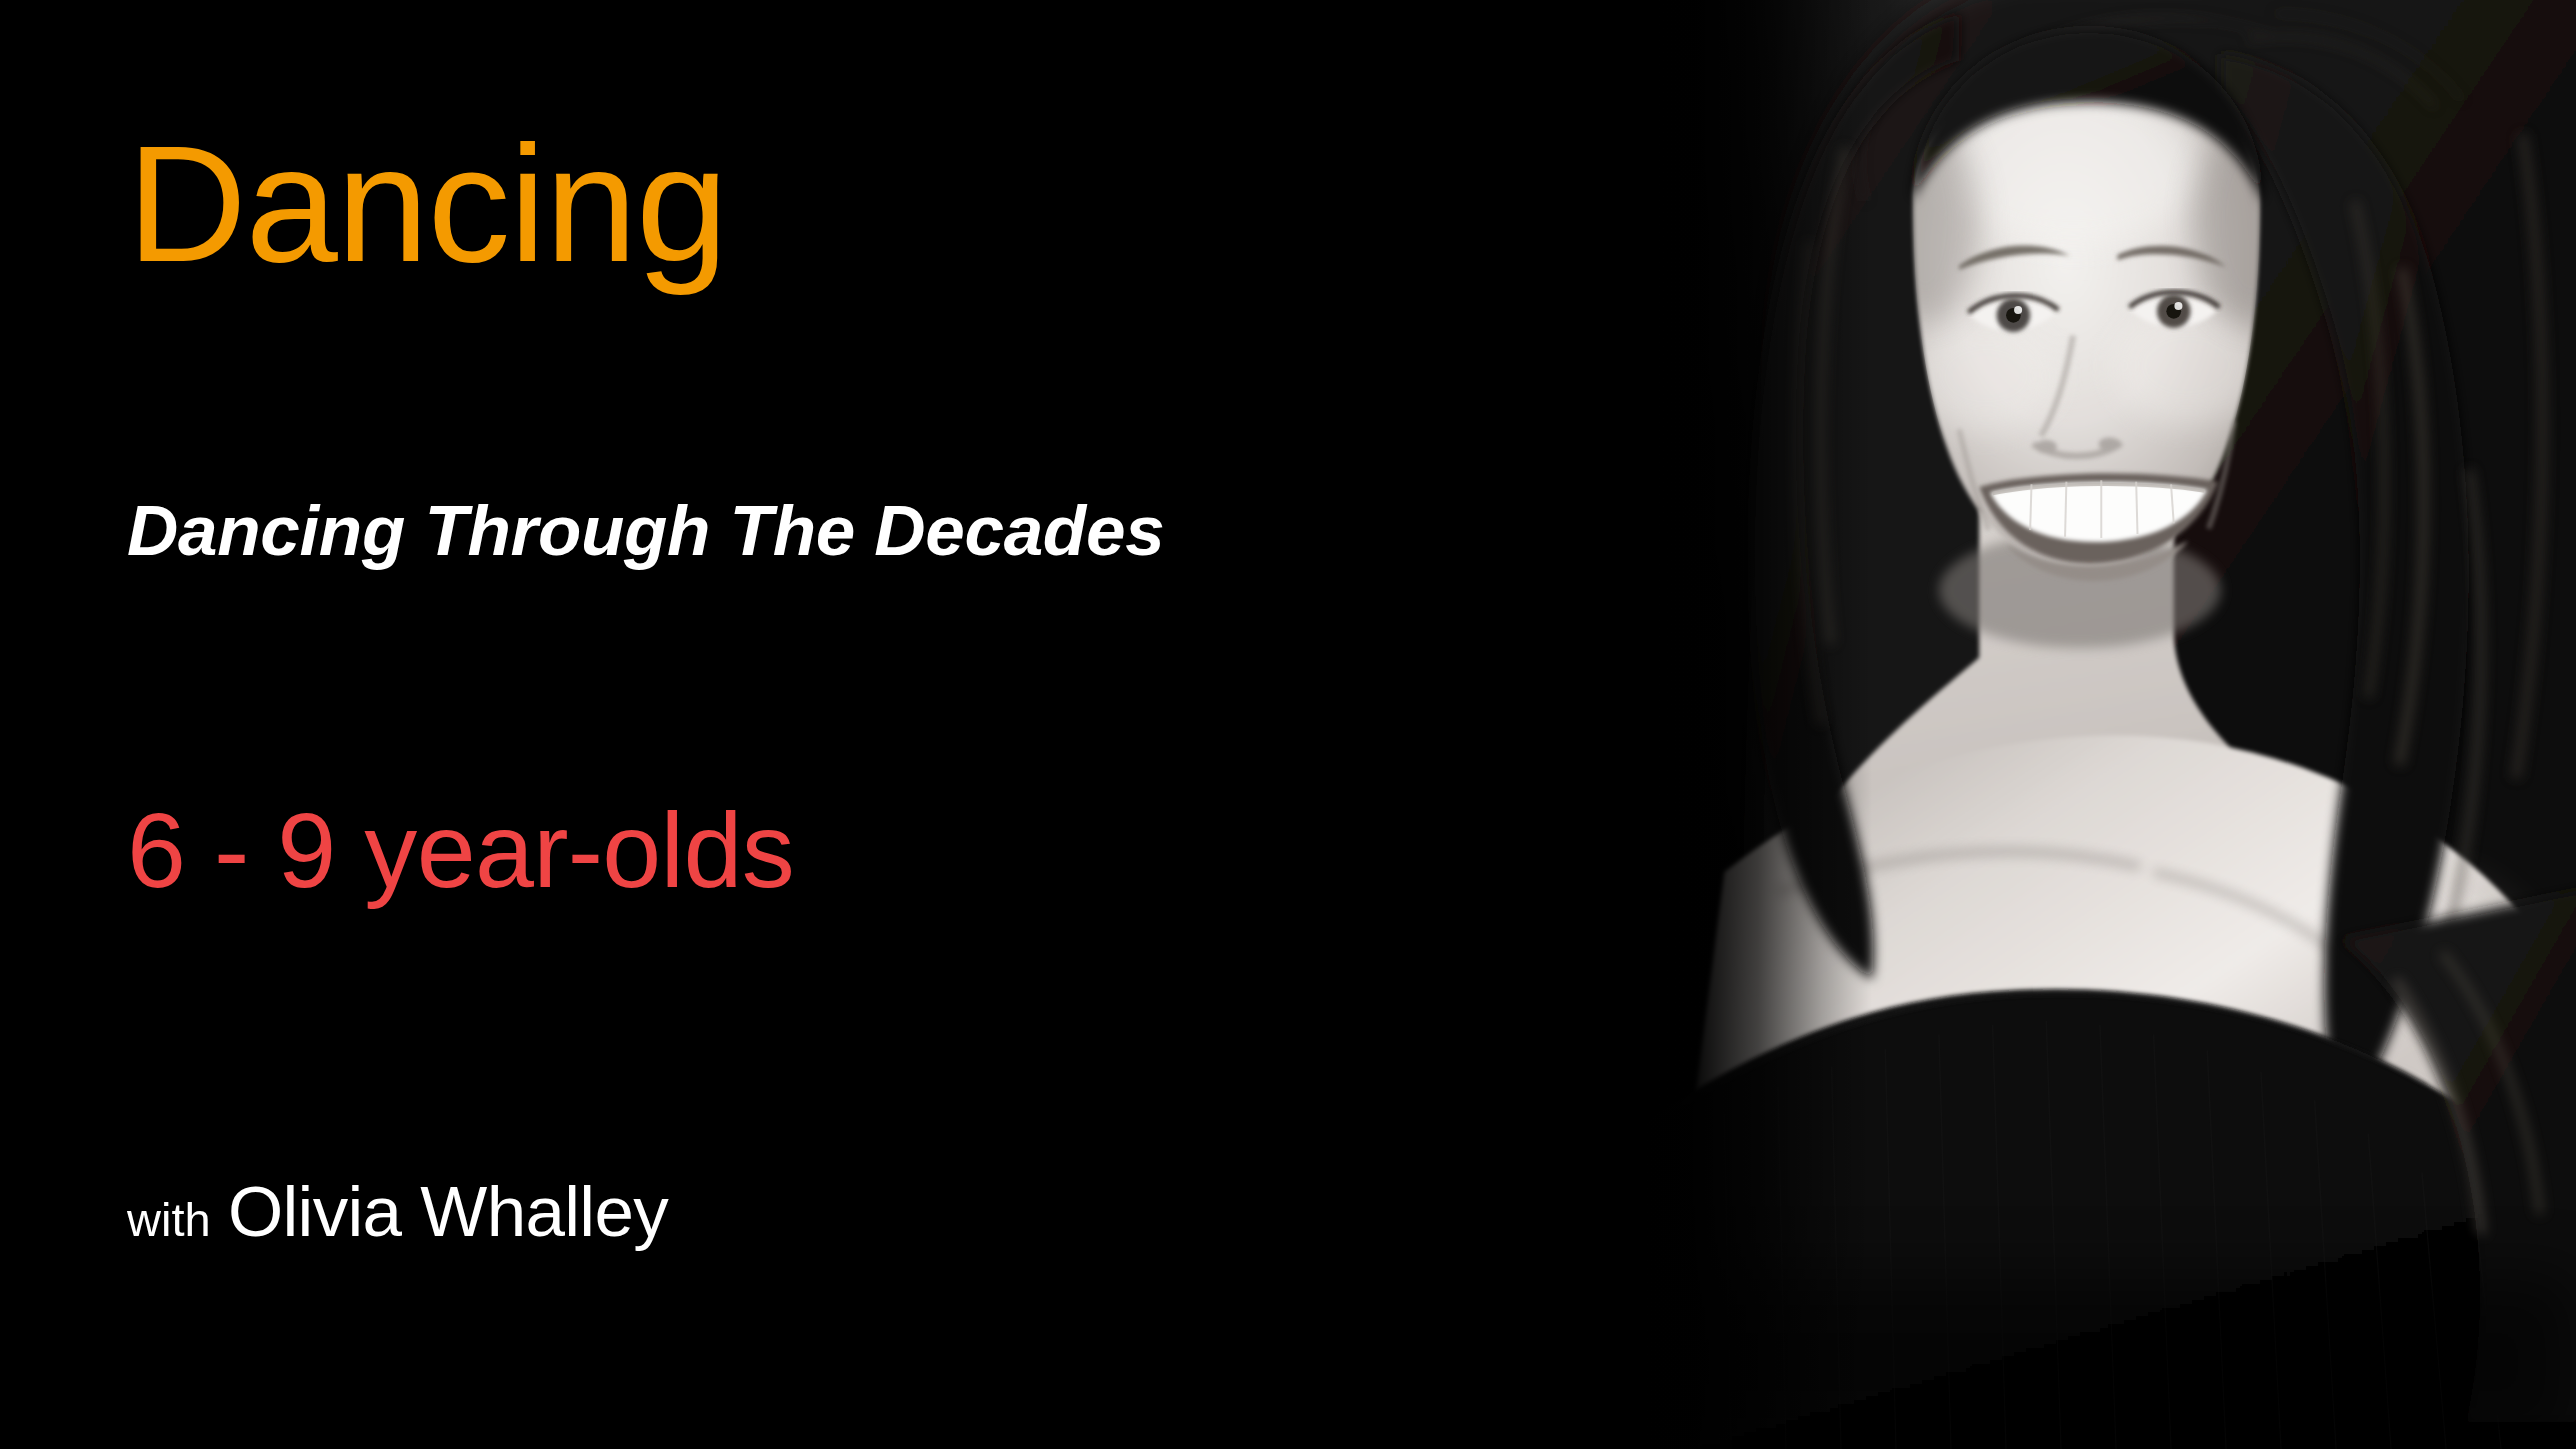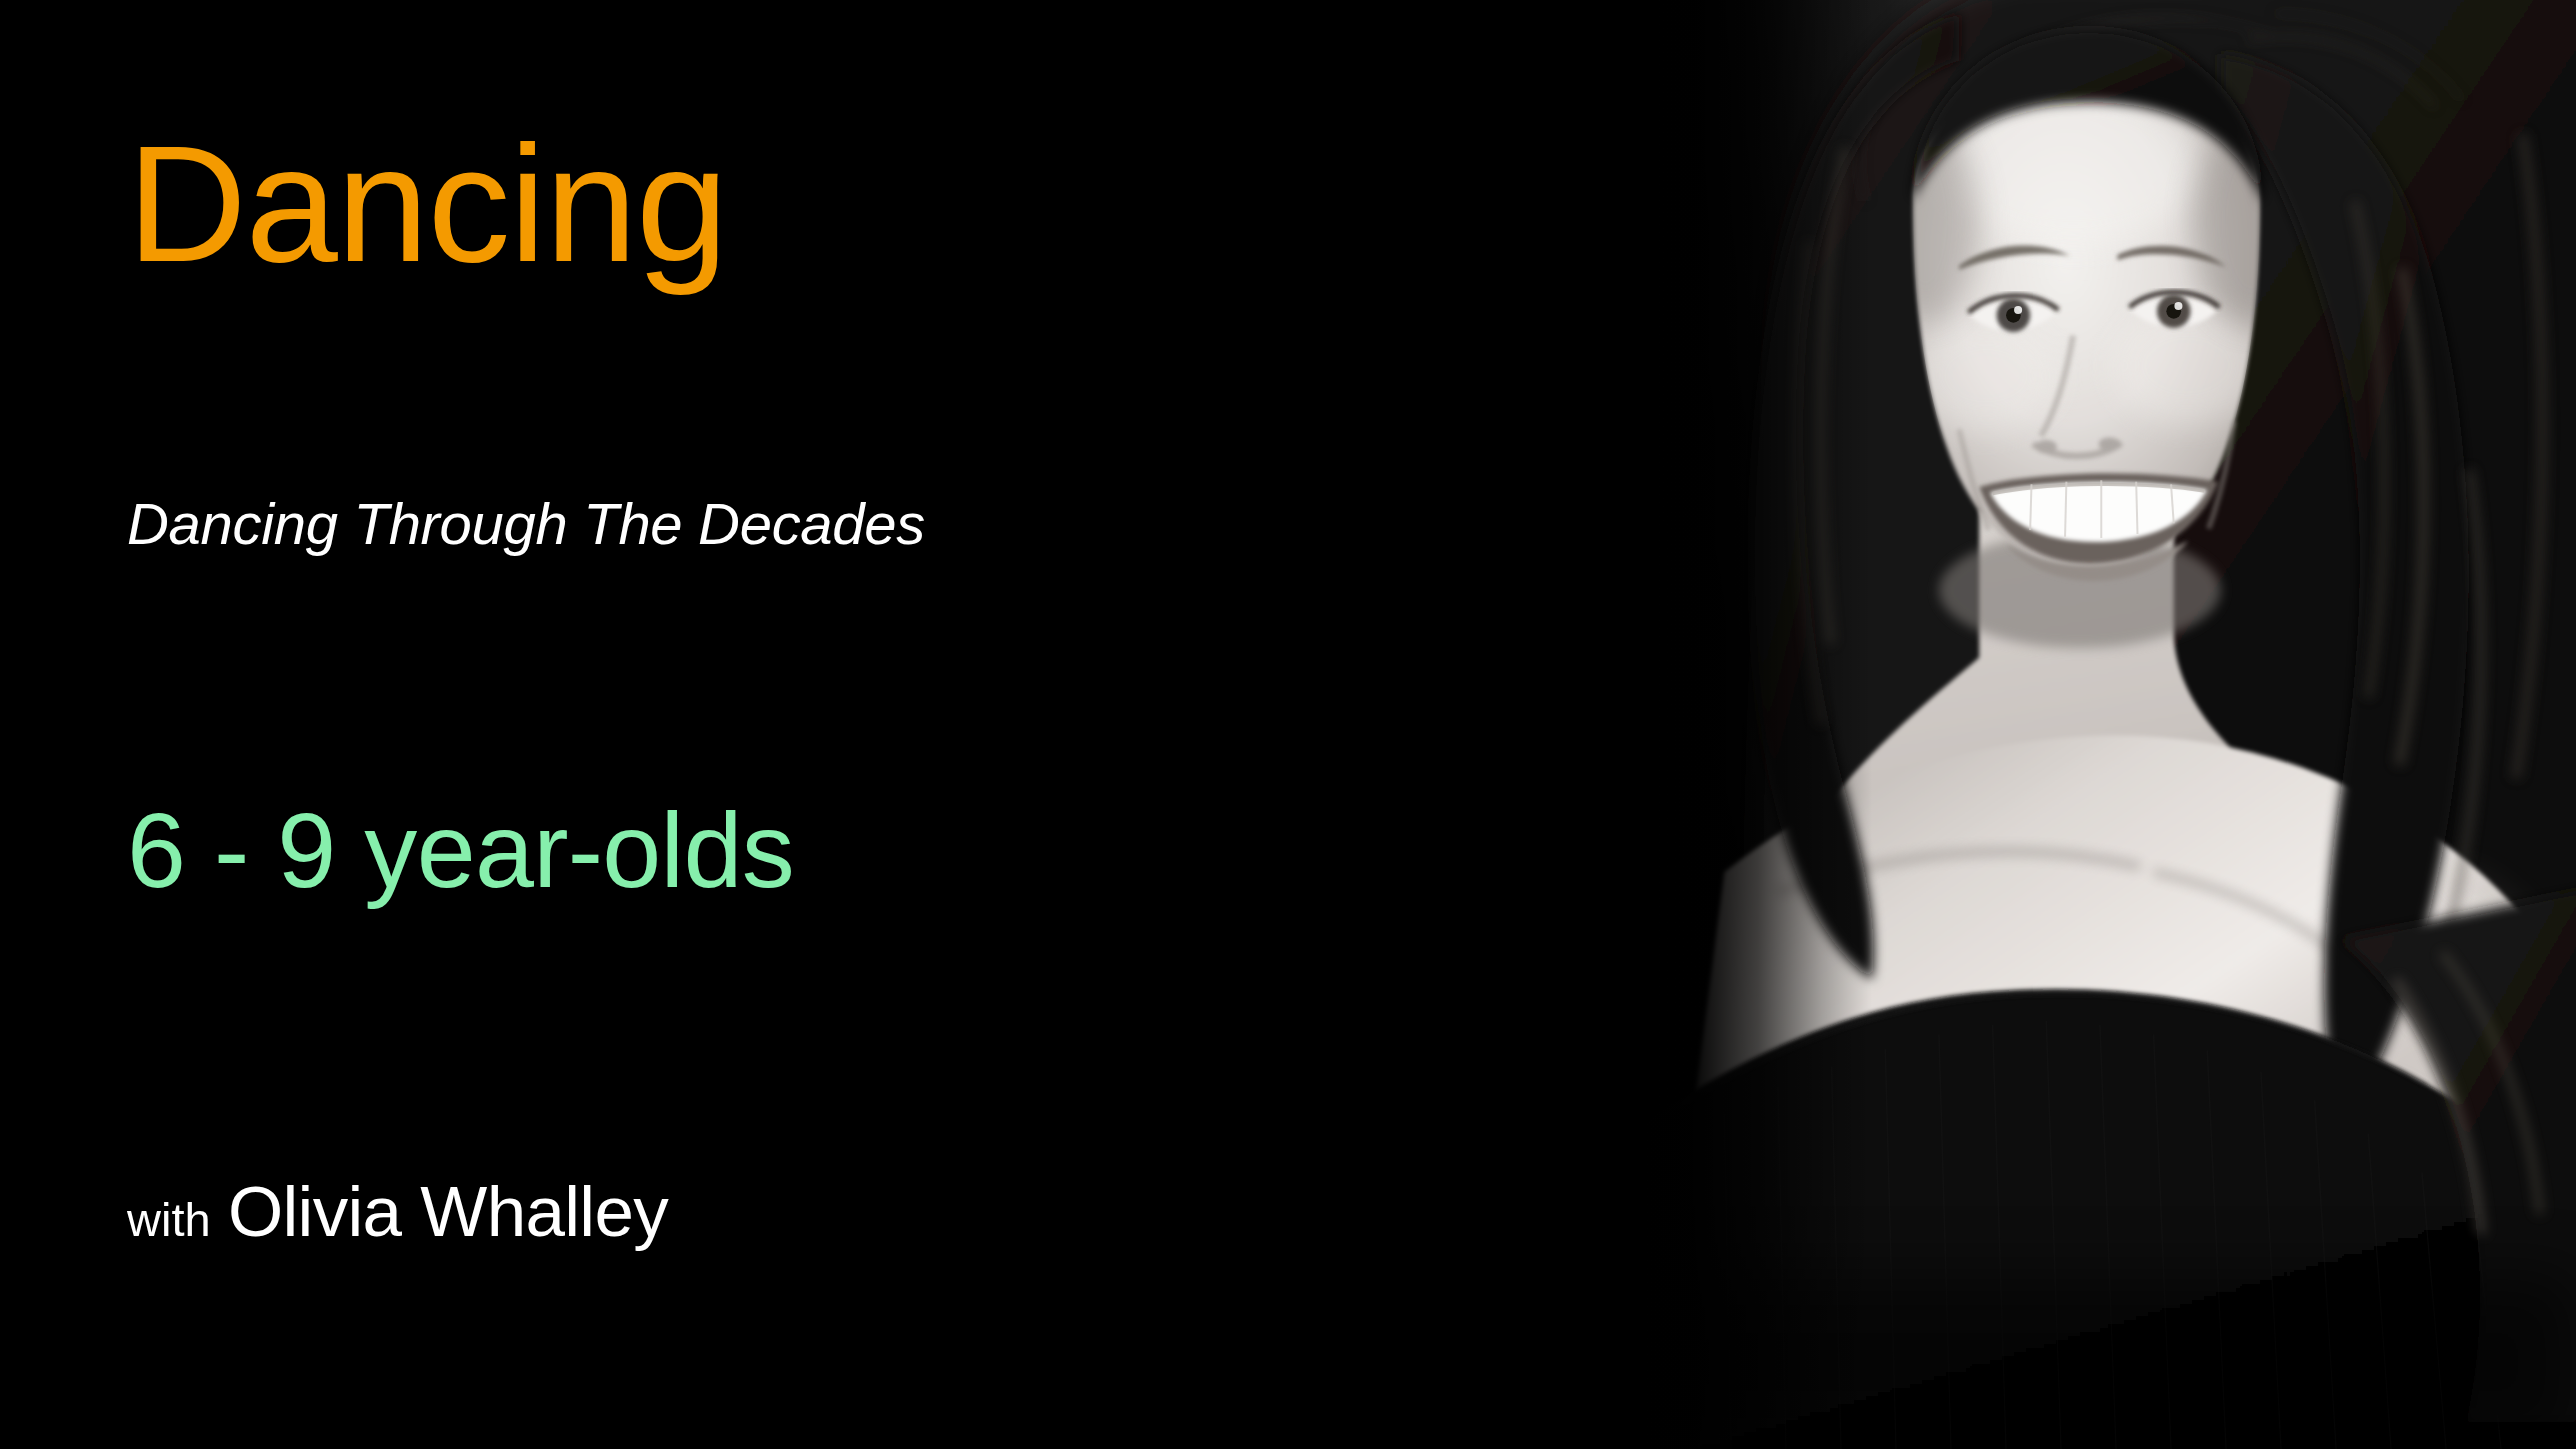--- a/index.html
+++ b/index.html
@@ -42,38 +42,38 @@
     letter-spacing: -1.3px;
     color: #f49a00;
     white-space: nowrap;
     text-align: right;
   }
 
   #course-subtitle {
     position: absolute;
     left: 127px;
     top: 495px;
-    font-size: 58px;
+    font-size: 71px;
     line-height: 1.0;
     font-style: italic;
-    font-weight: 400;
+    font-weight: 700;
     letter-spacing: -0.3px;
     color: #ffffff;
     white-space: nowrap;
   }
 
   #age-range {
     position: absolute;
     left: 127px;
     top: 797px;
     font-size: 106px;
     line-height: 1.0;
     font-weight: 400;
     letter-spacing: -0.7px;
-    color: #86efac;
+    color: #ef4444;
     white-space: nowrap;
     text-align: center;
   }
 
   #presenter-line {
     position: absolute;
     left: 127px;
     top: 1176px;
     white-space: nowrap;
     color: #ffffff;

